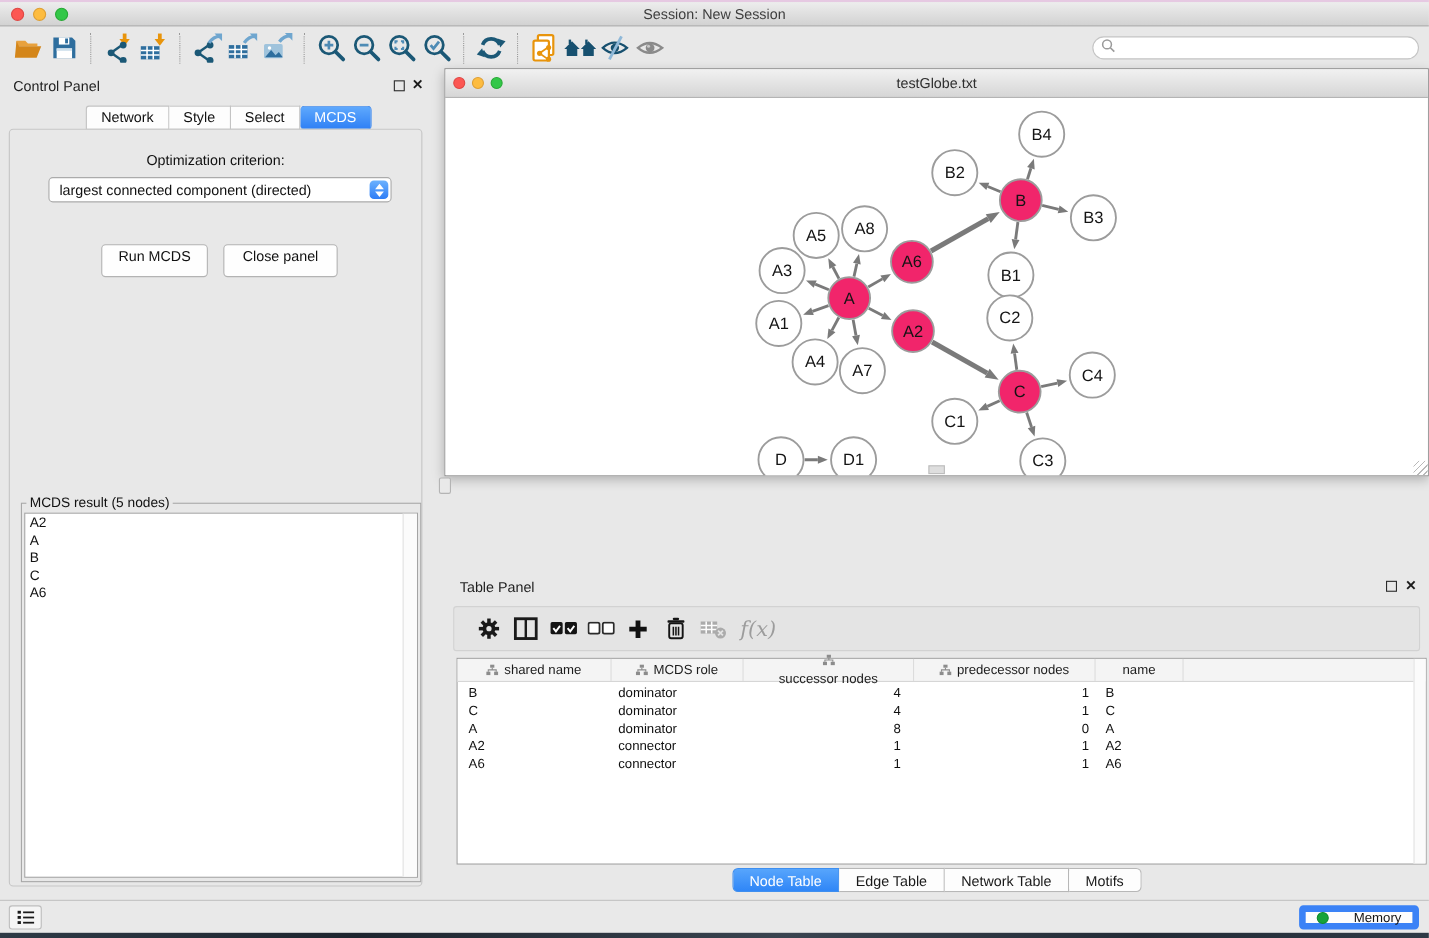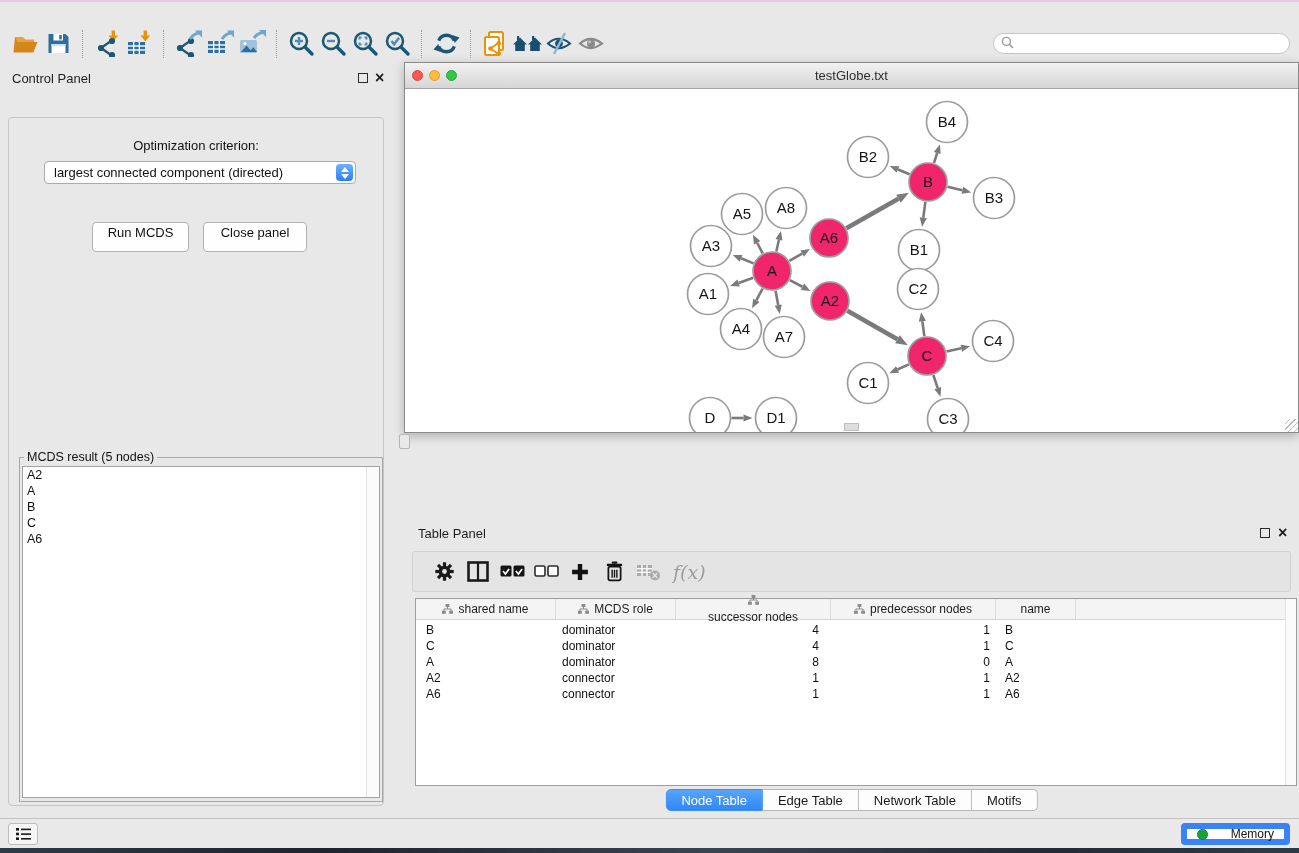--- a/index.html
+++ b/index.html
@@ -111,20 +111,28 @@
   .memory-label { font-size:12px; color:#141414; }
   .wallpaper { position:absolute; left:0; top:848px; width:100%; height:5px;
     background:linear-gradient(90deg,#2E3A46,#1D242E 25%,#3A4450 55%,#232B36 80%,#2E3A46); }
 </style>
 </head>
 <body>
 
 <div class="screen">
   <div class="top-strip"></div>
 
+  <div class="titlebar">
+    <div class="lights">
+      <div class="light red"></div>
+      <div class="light yellow"></div>
+      <div class="light green"></div>
+    </div>
+    <div class="title">Session: New Session</div>
+  </div>
 
   <div class="toolbar" id="main-toolbar">
 
   <div class="tbtn">
         <svg width="28" height="26" viewBox="0 0 28 26">
      <path d="M3 6h8l2.4 2.6H22V11H3z" fill="#E8A13D"></path>
      <path d="M5.2 11h20.3l-4.2 10.5H1.5L3 6z" fill="#D4861A"></path>
         </svg>
       </div>
       <div class="tbtn">
@@ -294,20 +302,26 @@
   <circle cx="5.4" cy="5.4" r="4" fill="none" stroke="#9B9B9B" stroke-width="1.4"></circle>
   <line x1="8.4" y1="8.4" x2="12" y2="12" stroke="#9B9B9B" stroke-width="1.5"></line>
           </svg></span>
         <input placeholder="" style="">
       </div>
     </div>
 
   <div class="cp-title">Control Panel</div>
   <div class="panel-float cp-float"></div>
   <div class="panel-close cp-close">×</div>
+  <div class="cp-tabs" id="cp-tabs">
+      <div class="cp-tab">Network</div>
+      <div class="cp-tab">Style</div>
+      <div class="cp-tab">Select</div>
+      <div class="cp-tab active">MCDS</div>
+    </div>
 
   <div class="cp-content">
     <div class="opt-label">Optimization criterion:</div>
     <div class="dropdown">
       <span>largest connected component (directed)</span>
       <span class="stepper">
         <span class="chev-up"></span>
           <span class="chev-dn"></span>
       </span>
     </div>

